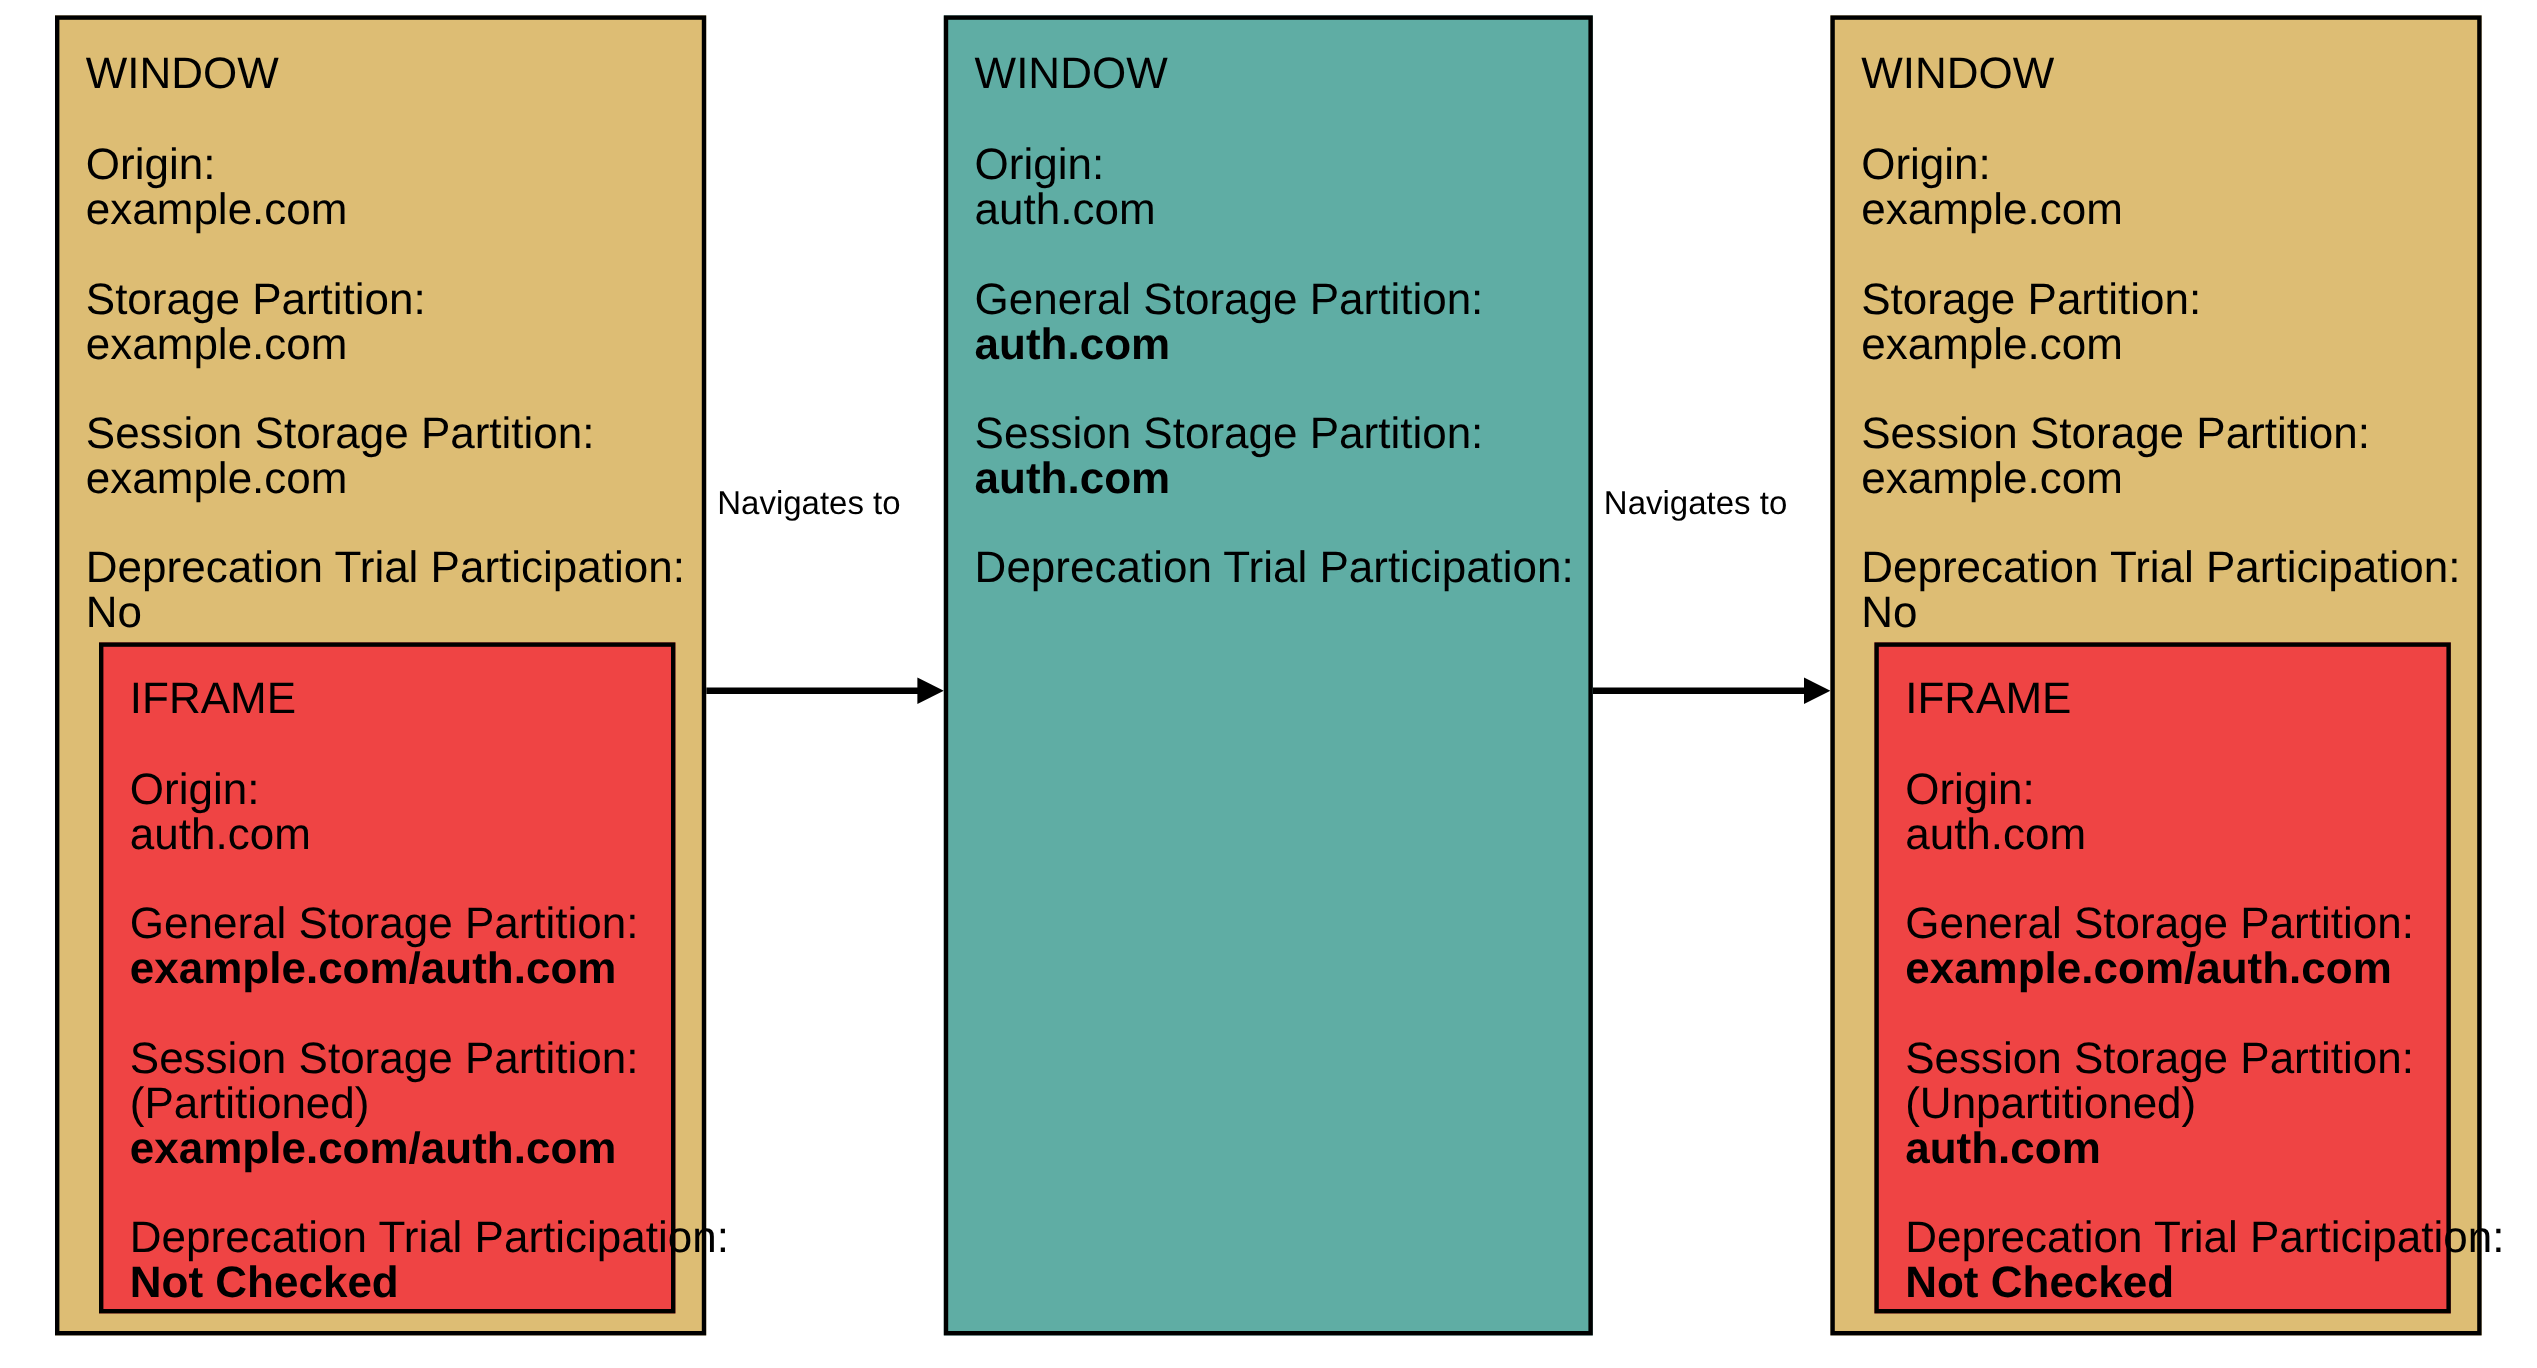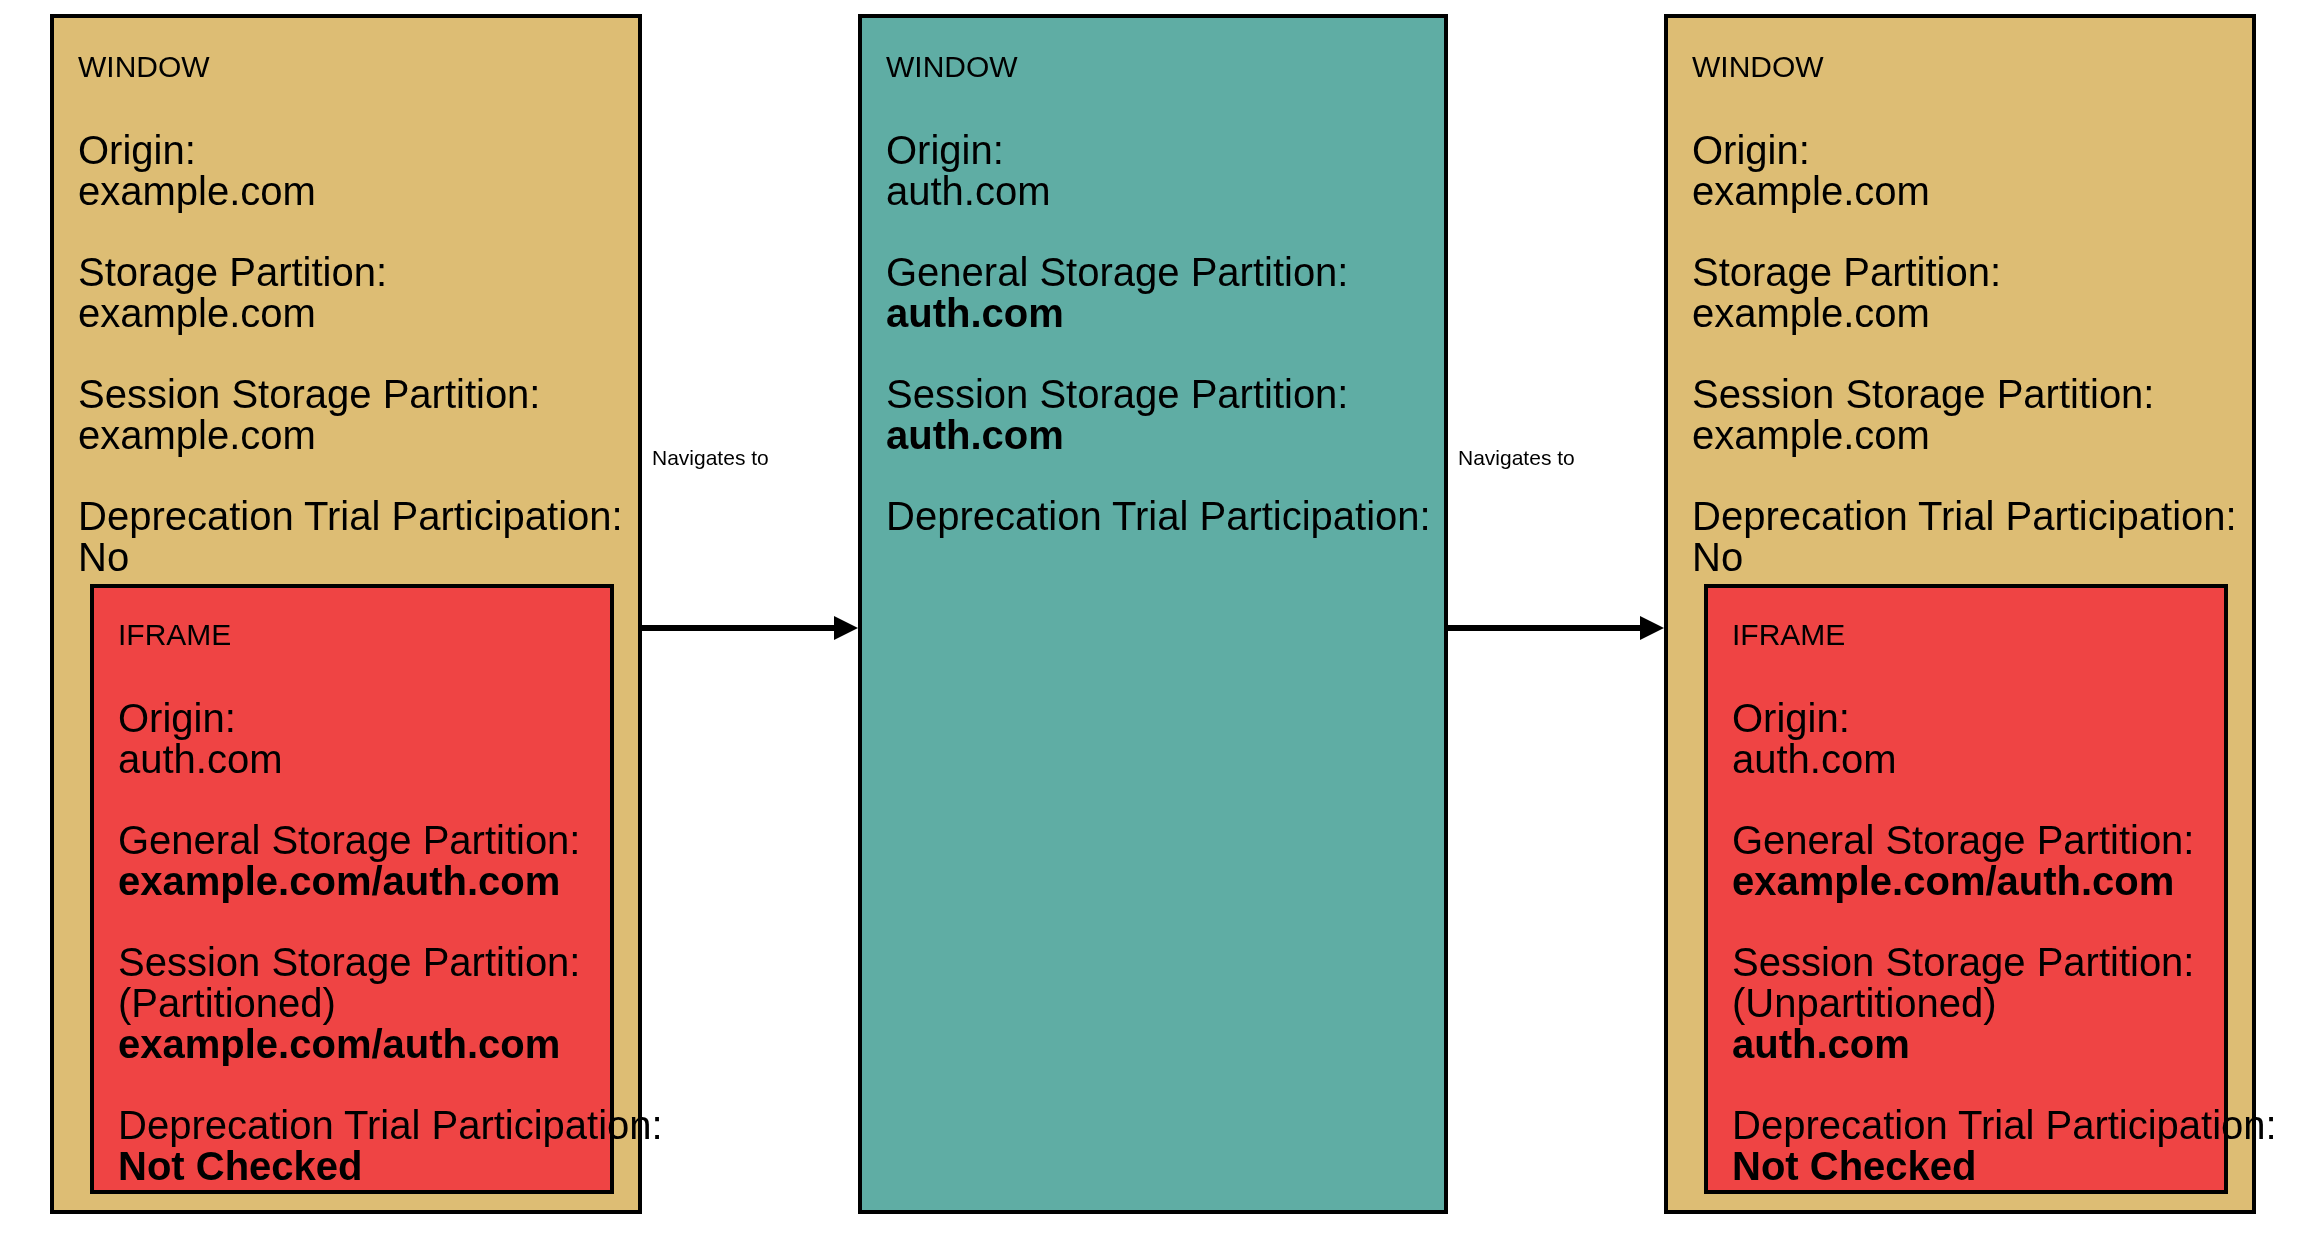--- a/index.html
+++ b/index.html
@@ -42,21 +42,21 @@
     background: #ef4444;
     border: 4px solid #000000;
     box-sizing: border-box;
   }
   #iframe-1 { left: 36px; top: 566px; width: 524px; height: 610px; }
   #iframe-3 { left: 36px; top: 566px; width: 524px; height: 610px; }
 
   
   .section-title {
     position: absolute;
-    font-size: 30px;
+    font-size: 40px;
     line-height: 34px;
     white-space: nowrap;
   }
   .field {
     position: absolute;
     font-size: 40px;
     line-height: 41px;
     white-space: nowrap;
   }
   .field .label { display: block; font-weight: normal; }
@@ -80,21 +80,21 @@
 
   
   .arrow-group { position: absolute; }
   #arrow-1 { left: 642px;  top: 440px; width: 216px; height: 200px; }
   #arrow-2 { left: 1448px; top: 440px; width: 216px; height: 200px; }
 
   .arrow-label {
     position: absolute;
     left: 10px;
     top: 0px;
-    font-size: 21px;
+    font-size: 30px;
     line-height: 36px;
     white-space: nowrap;
   }
   .arrow-svg {
     position: absolute;
     left: 0;
     bottom: 0;
     display: block;
   }
 </style>

